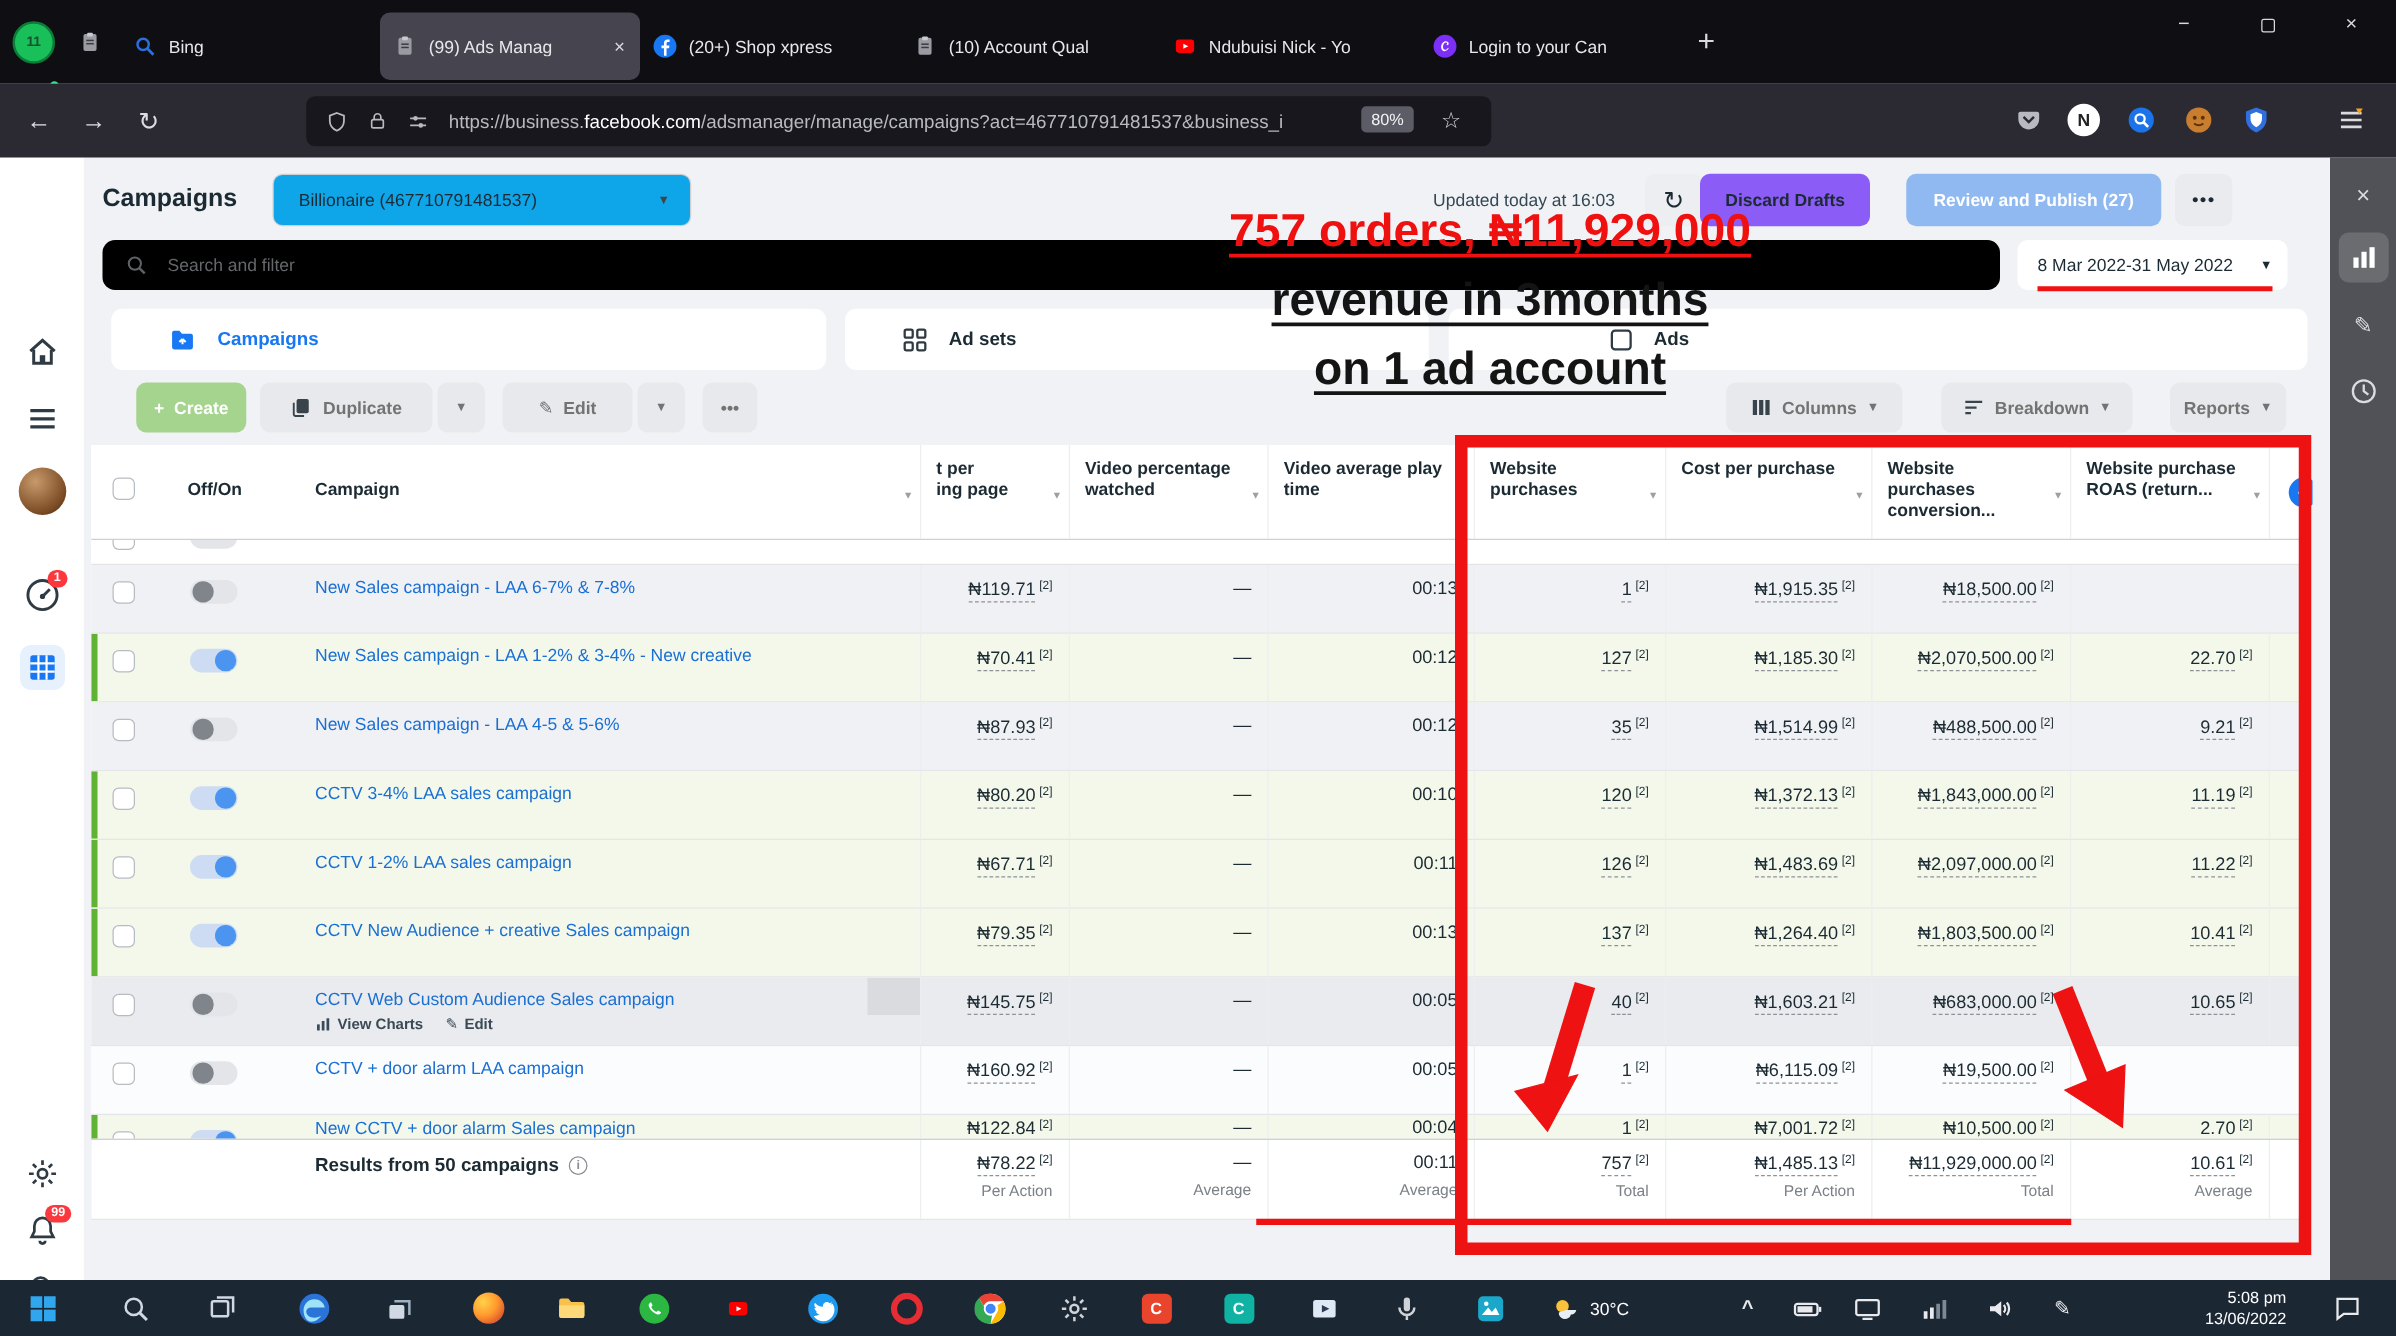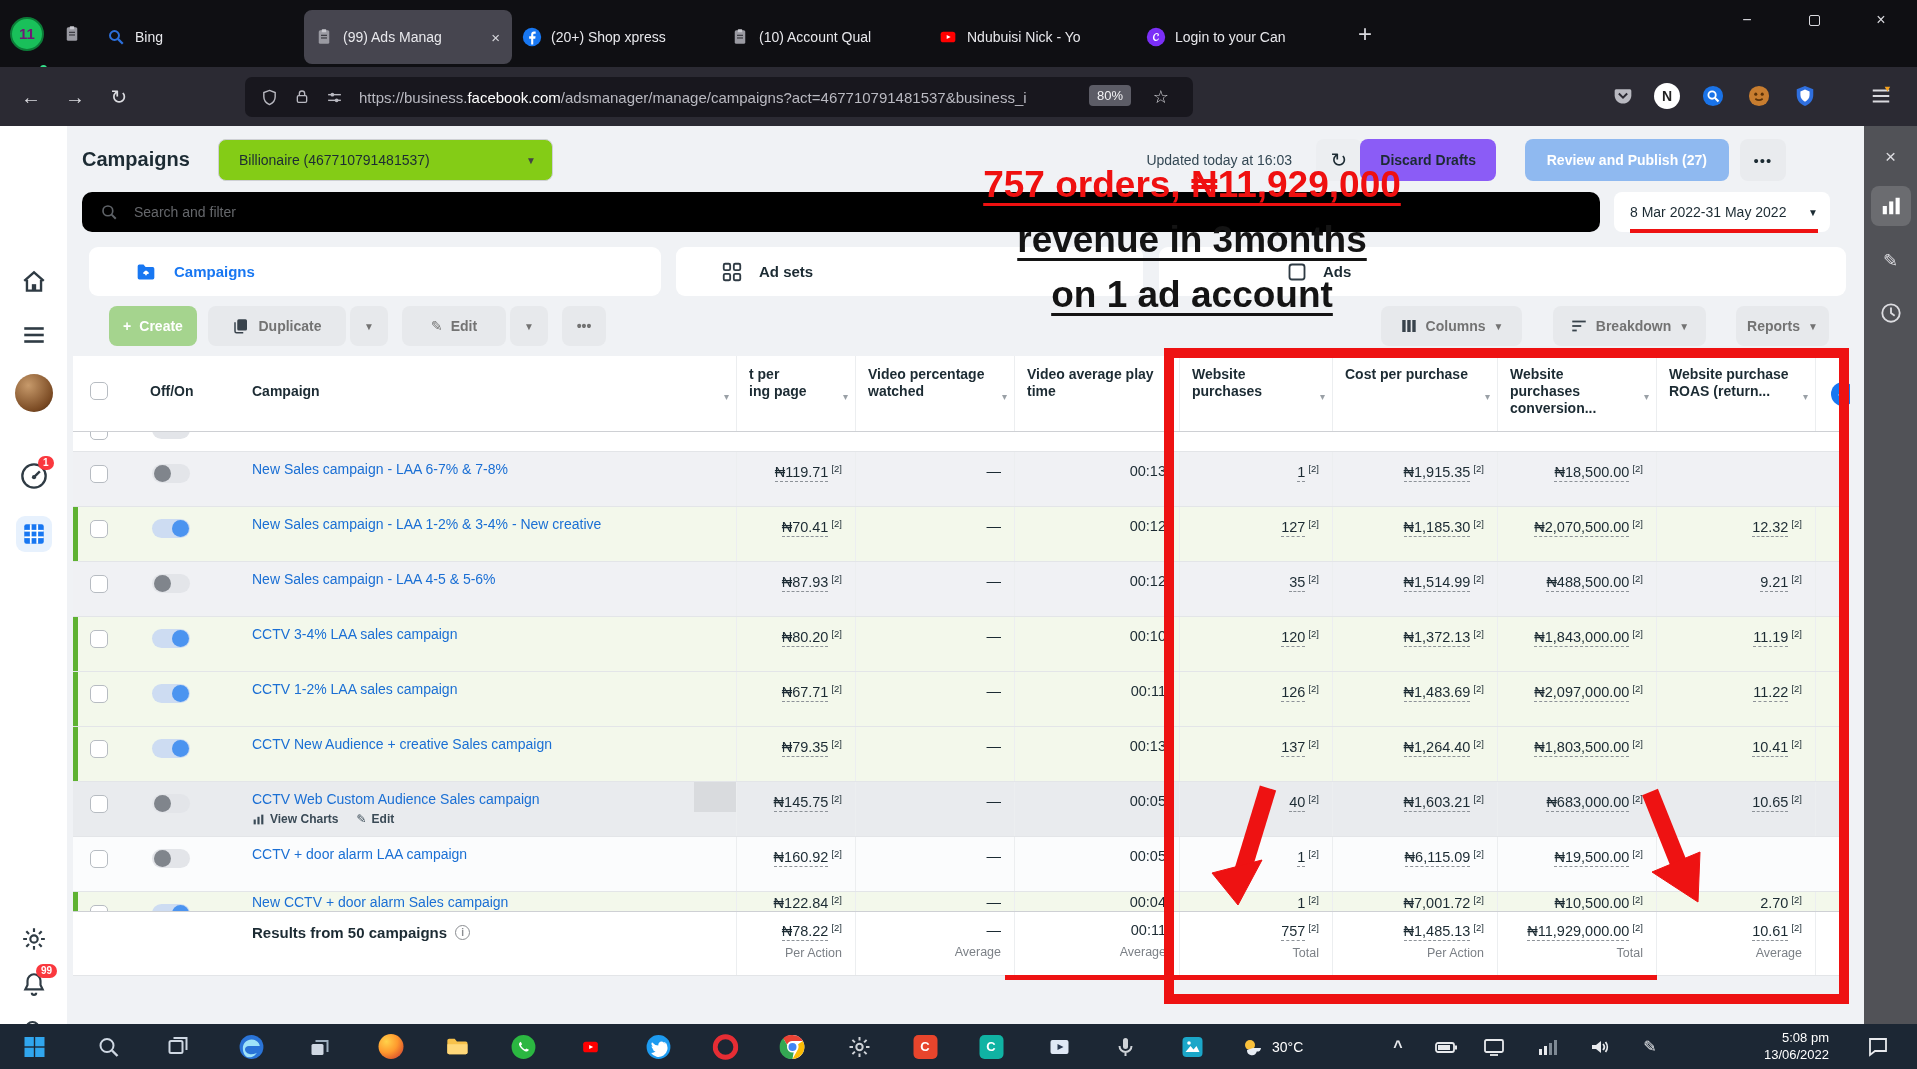--- a/index.html
+++ b/index.html
@@ -2,21 +2,21 @@
 <html><head>
 <meta charset="utf-8">
 <style>
 *{box-sizing:border-box;margin:0;padding:0}
 html,body{width:1917px;height:1069px}
 body{position:relative;overflow:hidden;background:#f0f2f5;font-family:"Liberation Sans","DejaVu Sans",sans-serif;color:#1c2b33}
 svg{display:block}
 
 #tabstrip{position:absolute;left:0;top:0;right:0;height:67px;background:#0f0f13;display:flex;align-items:center;z-index:30}
 .pinned-wrap{display:flex;align-items:center;gap:18px;padding:0 14px 0 10px;position:relative}
-.wa-pin{width:34px;height:34px;border-radius:50%;background:#19c05a;color:#701a75;font-size:15px;font-weight:bold;display:flex;align-items:center;justify-content:center;border:2px solid #0c7d38}
+.wa-pin{width:34px;height:34px;border-radius:50%;background:#19c05a;color:#14532d;font-size:11px;font-weight:bold;display:flex;align-items:center;justify-content:center;border:2px solid #0c7d38}
 .wa-dot{position:absolute;left:40px;top:48px;width:7px;height:7px;border-radius:50%;background:#35e08b}
 .tab{width:208px;height:54px;margin-top:7px;display:flex;align-items:center;gap:9px;padding:0 10px;color:#e8e8ec;font-size:14px;border-radius:8px 8px 0 0;flex:0 0 auto}
 .tab.active{background:#46454f;border-radius:8px}
 .tab .tlabel{white-space:nowrap;overflow:hidden;flex:1;min-width:0}
 .tab .tclose{color:#d8d8dd;font-size:15px;padding:0 2px}
 .ticon{width:20px;height:20px;flex:0 0 aupx;display:flex;align-items:center;justify-content:center}
 .newtab{color:#d9d9de;font-size:24px;margin-left:14px}
 .wctl{position:absolute;top:0;height:40px;width:46px;display:flex;align-items:center;justify-content:center;color:#d9d9de;font-size:16px}
 #win-min{left:1724px}#win-max{left:1791px}#win-close{left:1858px}
 .maxbox{width:11px;height:11px;border:1.5px solid #d9d9de;border-radius:2px}
@@ -31,21 +31,21 @@
 .extico{position:absolute;top:14px;width:30px;height:30px;display:flex;align-items:center;justify-content:center}
 
 #leftrail{position:absolute;left:0;top:126px;width:67px;bottom:45px;background:#fff;z-index:5}
 .railitem{position:absolute;left:0;width:67px;display:flex;justify-content:center;color:#414a52}
 .rail-avatar{width:38px;height:38px;border-radius:50%;background:radial-gradient(circle at 35% 30%,#c79a6b,#7a4a23 70%,#3c2410)}
 .rail-active-bg{background:#e7f1fd;border-radius:9px;padding:5px}
 .badge{position:absolute;background:#fa383e;color:#fff;border-radius:9px;font-size:10px;font-weight:bold;padding:1px 5px;line-height:12px}
 
 #topbar{position:absolute;left:67px;top:126px;right:53px;height:66px;z-index:6}
 #pagetitle{position:absolute;left:15px;top:22px;font-size:20px;font-weight:bold}
-#acctpill{position:absolute;left:151px;top:13px;width:335px;height:42px;background:#84cc16;border:1px solid #ced0d4;border-radius:8px;display:flex;align-items:center;font-size:14px}
+#acctpill{position:absolute;left:151px;top:13px;width:335px;height:42px;background:#0ea5e9;border:1px solid #ced0d4;border-radius:8px;display:flex;align-items:center;font-size:14px}
 #acctpill .atext{margin-left:20px;flex:1}
 #acctpill .acaret{margin-right:16px;font-size:10px;color:#444}
 #updated{position:absolute;right:572px;top:26px;font-size:14px;color:#344854}
 #refreshbtn{position:absolute;right:502px;top:13px;width:46px;height:42px;background:#eceef1;border-radius:8px;display:flex;align-items:center;justify-content:center;font-size:20px;color:#1c2b33}
 #discardbtn{position:absolute;right:368px;top:13px;height:42px;padding:0 20px;background:#8b5cf6;border-radius:8px;display:flex;align-items:center;font-size:14px;font-weight:bold}
 #reviewbtn{position:absolute;right:135px;top:13px;height:42px;padding:0 22px;background:#8fb9f0;border-radius:8px;display:flex;align-items:center;font-size:14px;font-weight:bold;color:#fff}
 #morebtn{position:absolute;right:78px;top:13px;width:46px;height:42px;background:#e9ebee;border-radius:8px;display:flex;align-items:center;justify-content:center;font-size:15px;letter-spacing:1px}
 
 #searchrow{position:absolute;left:67px;top:192px;right:53px;height:40px;z-index:6}
 #searchpill{position:absolute;left:15px;top:0;width:1518px;height:40px;background:#000000;border-radius:10px;display:flex;align-items:center}
@@ -527,21 +527,21 @@
     <div class="cell name-cell">
       <a class="cname" href="#">New Sales campaign - LAA 1-2% &amp; 3-4% - New creative</a>
 
     </div>
     <div class="cell num"><span class="val u">₦70.41</span><sup class="ref">[2]</sup></div>
     <div class="cell num"><span class="val">—</span></div>
     <div class="cell num"><span class="val">00:12</span></div>
     <div class="cell num"><span class="val u">127</span><sup class="ref">[2]</sup></div>
     <div class="cell num"><span class="val u">₦1,185.30</span><sup class="ref">[2]</sup></div>
     <div class="cell num"><span class="val u">₦2,070,500.00</span><sup class="ref">[2]</sup></div>
-    <div class="cell num"><span class="val u">12.32</span><sup class="ref">[2]</sup></div>
+    <div class="cell num"><span class="val u">22.70</span><sup class="ref">[2]</sup></div>
     <div class="cell"></div>
       </div>
       <div class="trow data bg-dim">
     <div class="cell c0 cb-cell">
           <div class="checkbox"></div>
         </div>
     <div class="cell c1 tg-cell">
           <div class="toggle t-off">
             <div class="knob"></div>
           </div>

